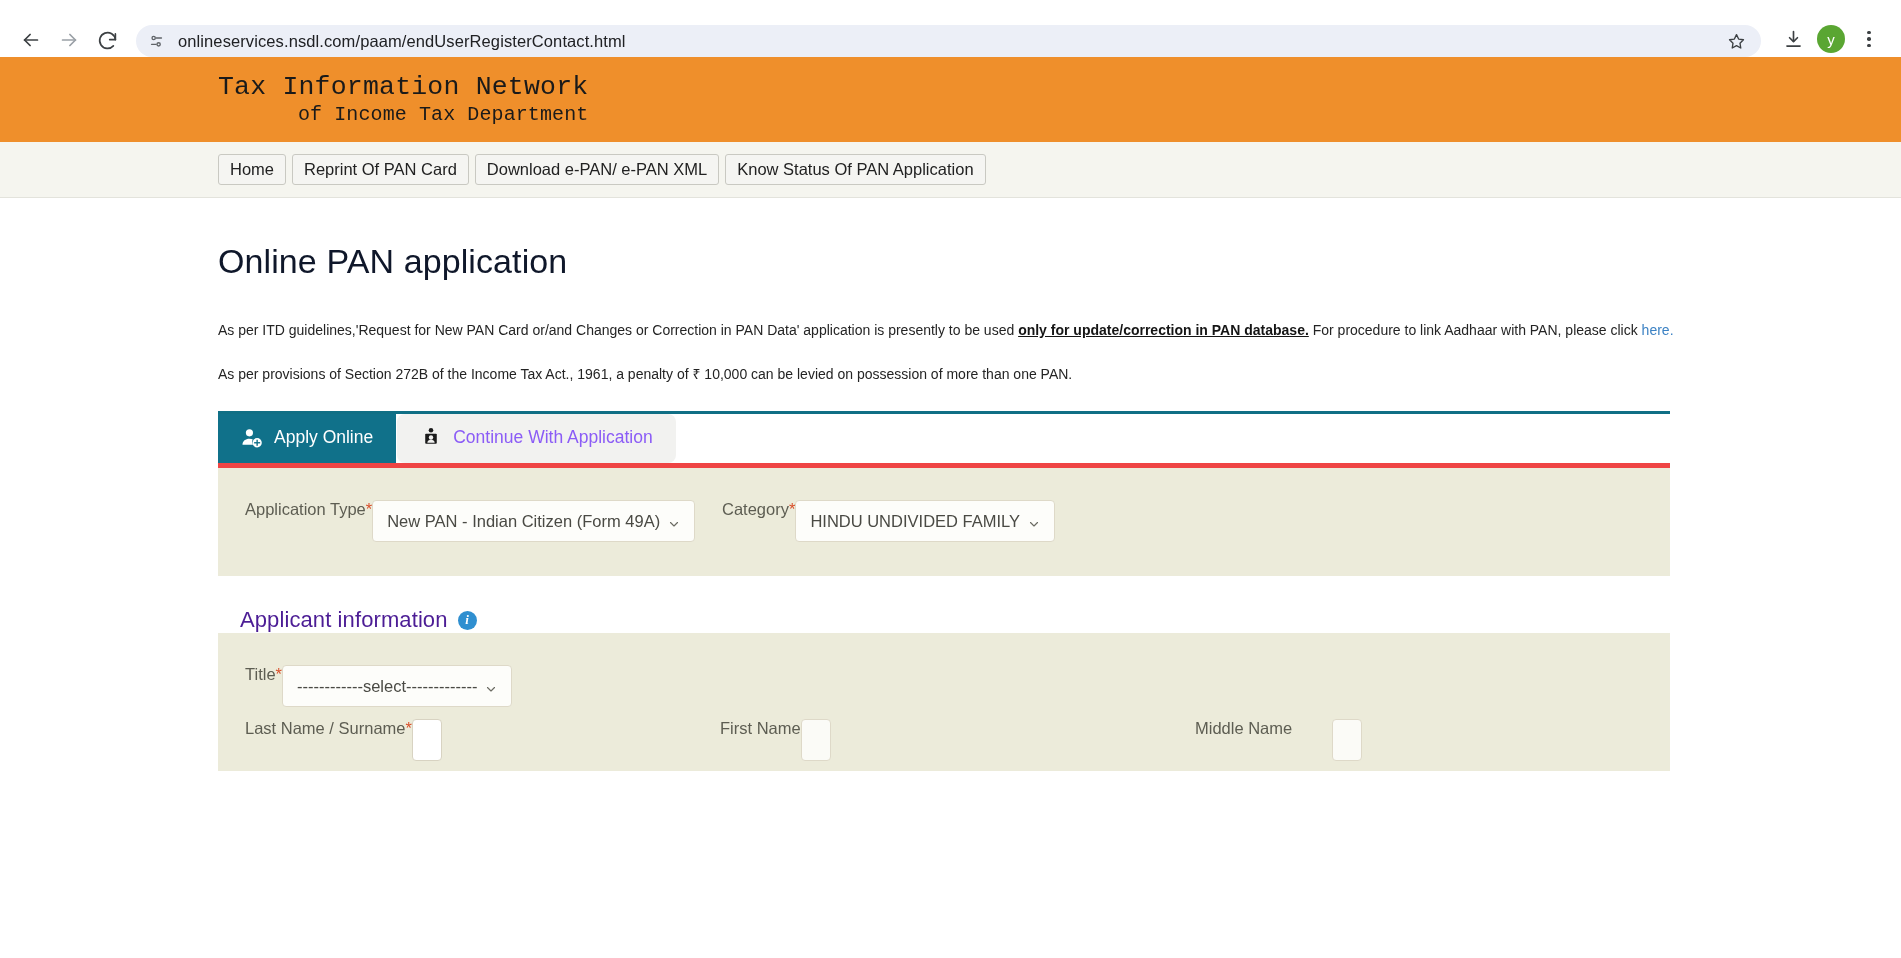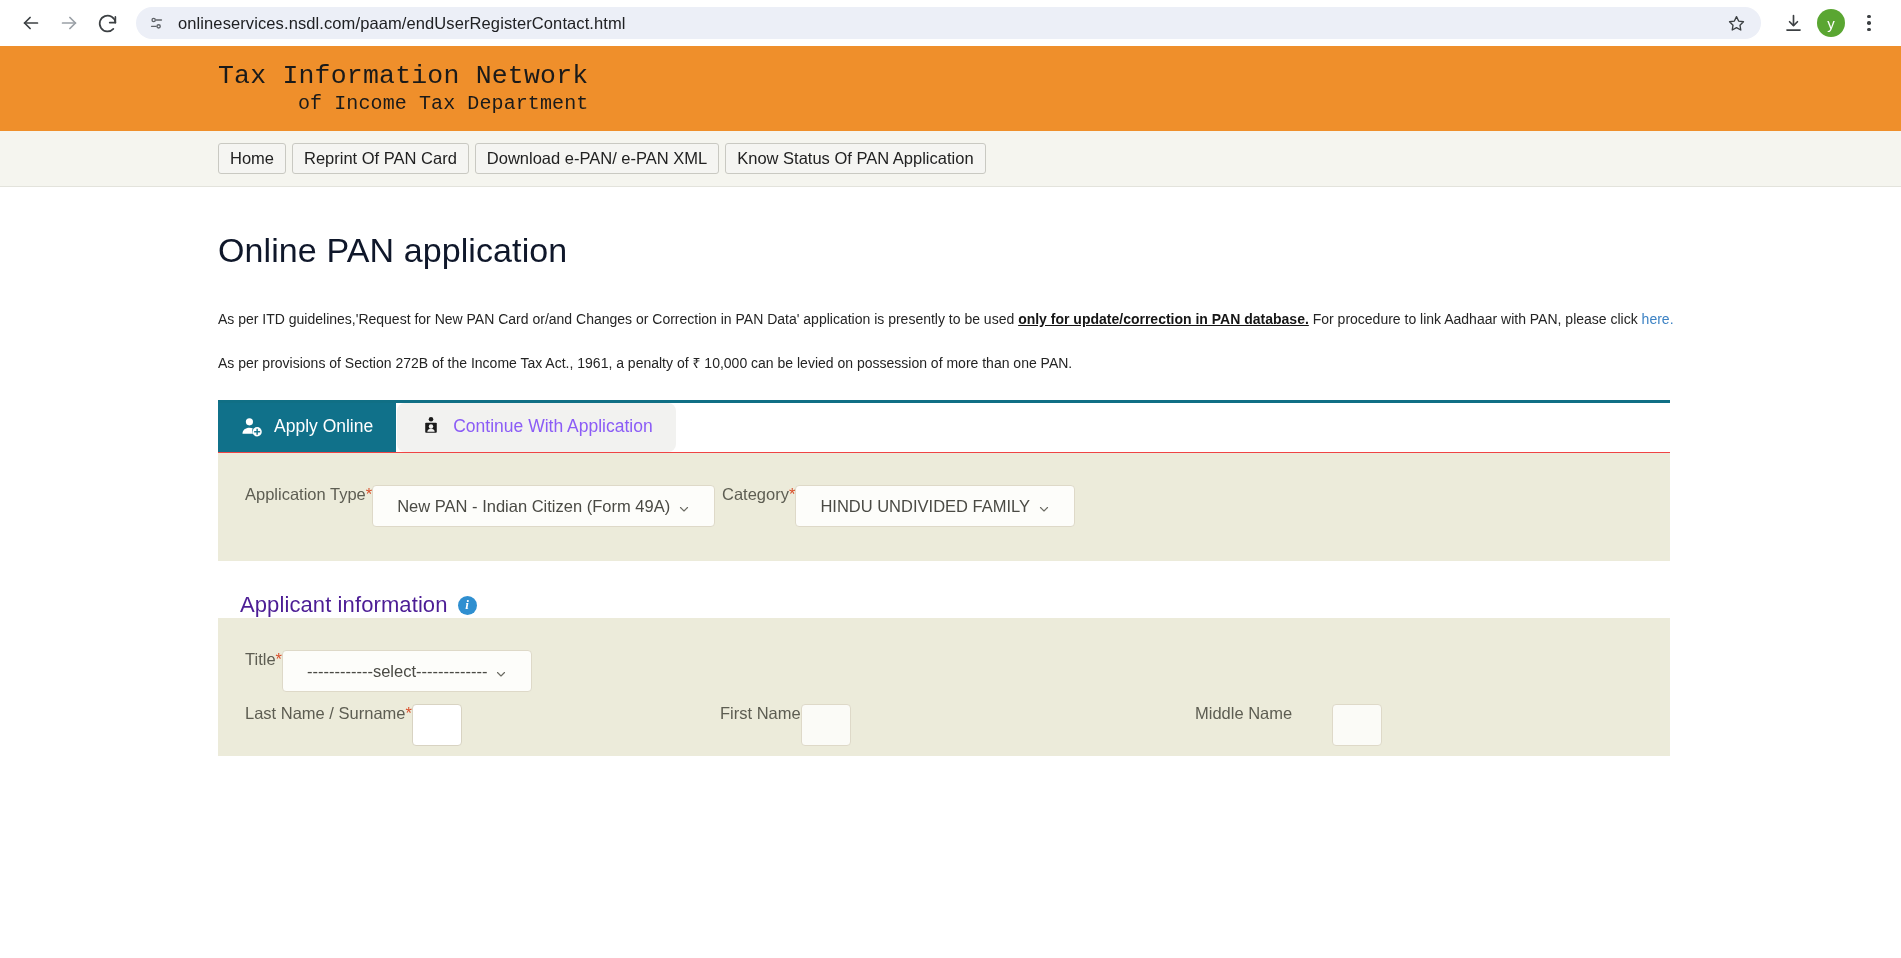--- a/index.html
+++ b/index.html
@@ -6,24 +6,24 @@
   html, body {
     margin: 0; padding: 0;
     width: 1901px; height: 958px;
     overflow: hidden;
     background: #ffffff;
     font-family: "Liberation Sans", sans-serif;
   }
 
   
   .browser-bar {
-    height: 46px;
+    height: 57px;
     background: #ffffff;
     display: flex;
-    align-items: center;
+    align-items: flex-end;
     padding: 0 14px;
     gap: 4px;
   }
   .nav-btn {
     width: 34px; height: 34px;
     display: flex; align-items: center; justify-content: center;
     border-radius: 50%;
     flex: 0 0 auto;
   }
   .nav-btn svg { display: block; }
@@ -154,21 +154,21 @@
   .intro a { color: #3c82c4; text-decoration: none; }
 
   .rule {
     width: 1452px;
     height: 3px;
     background: #106f85;
     margin-top: 26px;
   }
 
   
-  .tabs { display: flex; width: 1452px; border-bottom: 1px solid #ef4444; }
+  .tabs { display: flex; width: 1452px; border-bottom: 5px solid #ef4444; }
   .tab {
     display: flex; align-items: center; gap: 11px;
     padding: 13px 23px 14px;
     font-size: 17.5px;
     line-height: 1;
   }
   .tab.active { background: #10718a; color: #ffffff; }
   .tab.inactive { background: #f2f2f0; color: #8b5cf6; margin-left: 1px; border-radius: 8px; }
   .tab svg { display: block; flex: 0 0 auto; }
 
@@ -192,21 +192,21 @@
     white-space: nowrap;
   }
   .req { color: #d94f2b; }
   .select-box, .text-box {
     height: 42px;
     border: 1px solid #ded9c8;
     border-radius: 4px;
     background: #fbfbf7;
     display: flex;
     align-items: center;
-    padding: 0 24px;
+    padding: 0 14px;
     font-size: 16.5px;
     color: #4a4a44;
     position: relative;
   }
   .select-box { background: #fdfdfa; }
   .text-box.focused { background: #ffffff; border-color: #d8d3c2; }
   .select-val { flex: 1 1 auto; white-space: nowrap; overflow: hidden; text-overflow: ellipsis; }
   .caret {
     width: 12px; height: 12px;
     flex: 0 0 auto;

